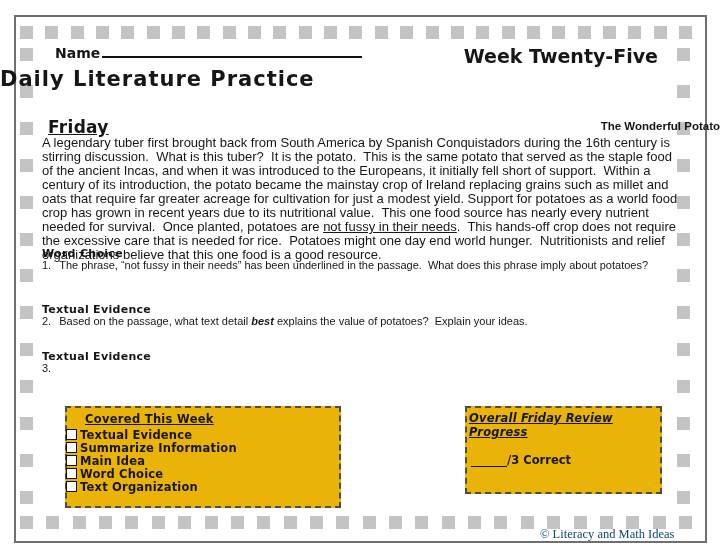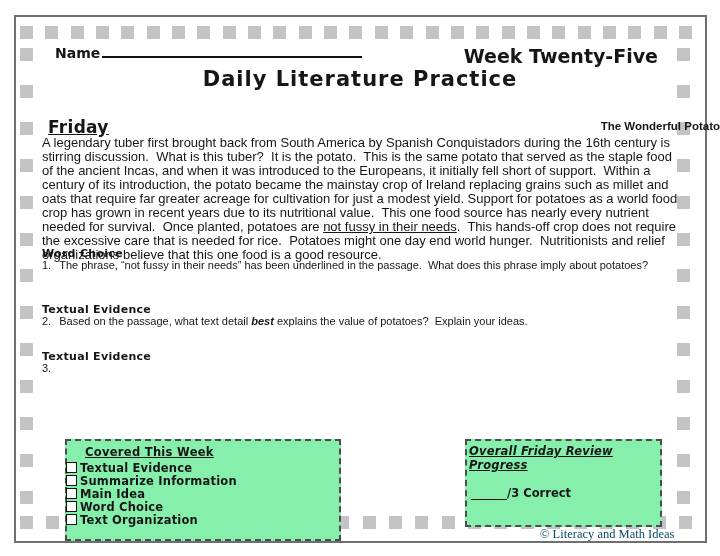--- a/index.html
+++ b/index.html
@@ -15,35 +15,35 @@
   .sq-row{position:absolute;display:flex;justify-content:space-between;}
   .sq-col{position:absolute;display:flex;flex-direction:column;justify-content:space-between;}
   .squares-top{left:20px;top:26px;width:672px;}
   .squares-bottom{left:20px;top:516px;width:672px;}
   .squares-left{left:20px;top:48px;height:456px;}
   .squares-right{left:677px;top:48px;height:456px;}
   .hand{font-family:"DejaVu Sans",sans-serif;font-weight:700;}
   .name-row{position:absolute;left:55px;top:44px;font-size:14px;}
   .name-line{display:inline-block;width:260px;border-bottom:2px solid #111;height:12px;margin-left:2px;}
   .week-label{position:absolute;right:62px;top:45px;font-size:19px;}
-  .page-title{position:absolute;left:0;top:67px;width:720px;text-align:center;
+  .page-title{position:absolute;left:0;top:67px;width:720px;
     font-size:21px;letter-spacing:1px;}
   .day-label{position:absolute;left:48px;top:117px;font-size:17px;
     text-decoration:underline;letter-spacing:.3px;}
   .passage-title{position:absolute;left:0;top:120px;width:720px;text-align:right;
     font-weight:700;font-size:11.5px;}
   .passage-body{position:absolute;left:42px;top:136px;width:642px;
     font-size:13px;line-height:14px;white-space:pre-wrap;}
   .passage-body .u{text-decoration:underline;}
   .skill-heading{position:absolute;left:42px;font-size:11px;letter-spacing:.3px;}
   .q-row{position:absolute;left:42px;width:652px;display:flex;font-size:11px;line-height:13.5px;}
   .q-num{flex:0 0 auto;margin-right:8px;}
   .q-text{white-space:pre-wrap;}
   .q-text i{font-style:italic;font-weight:bold;}
-  .dash-box{position:absolute;border:2px dashed #4c4c4c;box-sizing:border-box;background:#86efac;margin-top:33px;}
+  .dash-box{position:absolute;border:2px dashed #4c4c4c;box-sizing:border-box;background:#eab308;}
   .covered-box{left:65px;top:406px;width:276px;height:102px;}
   .covered-title{margin:4px 0 2px 18px;font-size:11.5px;text-decoration:underline;letter-spacing:.3px;}
   .cov-row{display:flex;align-items:center;height:13px;}
   .checkbox{width:11px;height:11px;border:1.6px solid #111;background:#fff;
     box-sizing:border-box;margin-left:-1px;flex:0 0 auto;}
   .cov-label{font-size:11.5px;letter-spacing:.2px;margin-left:3px;font-family:"DejaVu Sans",sans-serif;font-weight:700;}
   .progress-box{left:465px;top:406px;width:197px;height:88px;}
   .progress-title{margin:3px 0 0 2px;font-size:11.5px;text-decoration:underline;letter-spacing:.2px;font-style:italic;}
   .score-row{margin:14px 0 0 4px;font-size:11.5px;display:flex;align-items:flex-end;}
   .score-blank{display:inline-block;width:36px;border-bottom:1.6px solid #111;height:11px;}

